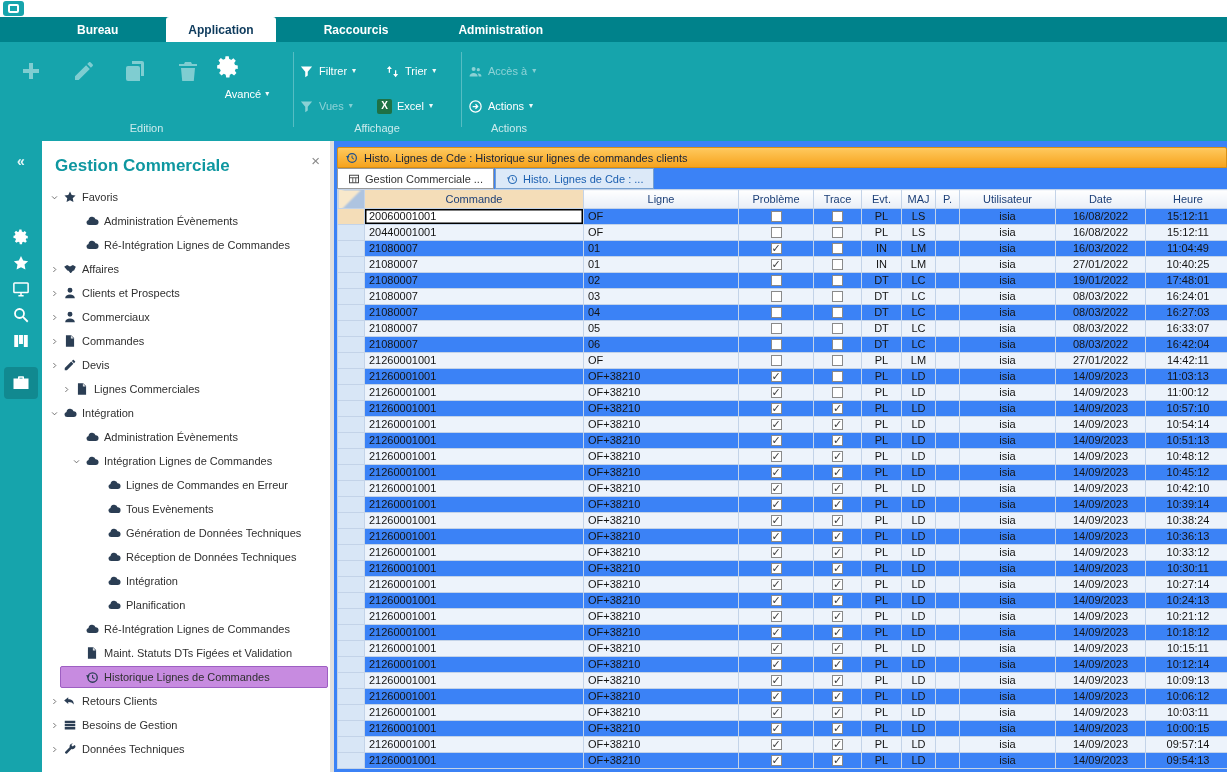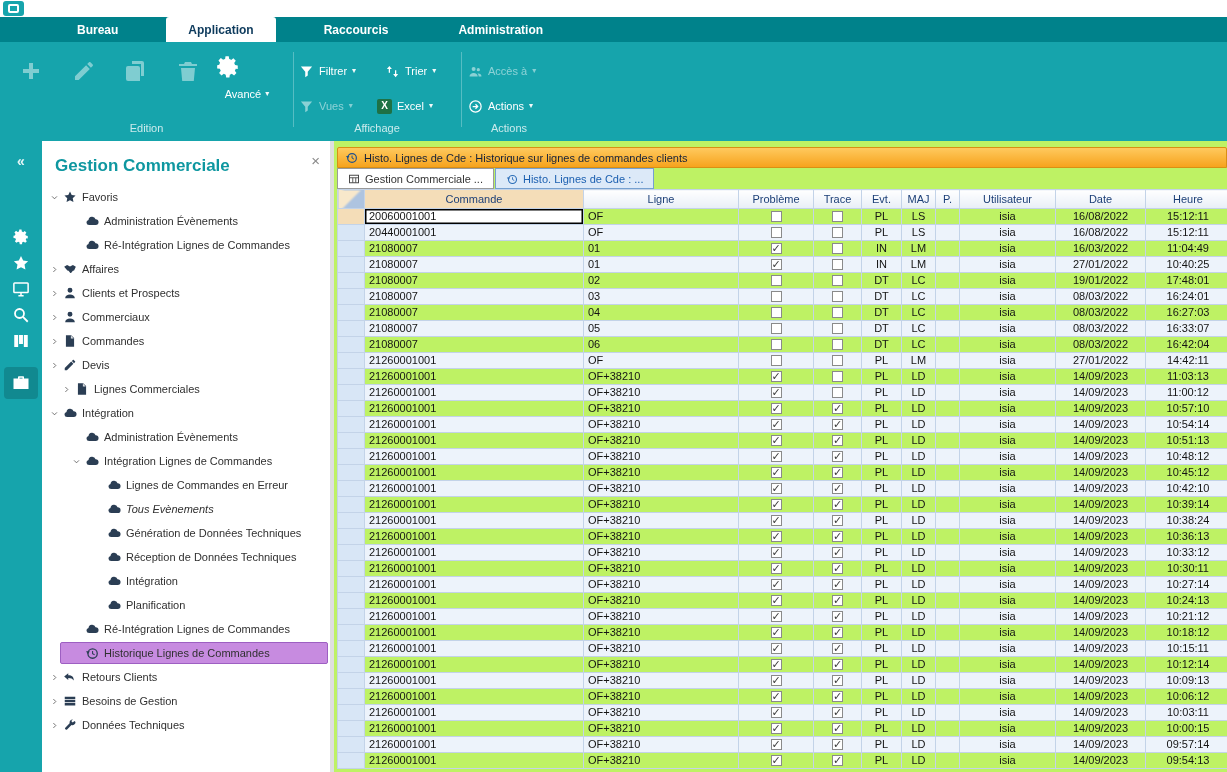--- a/index.html
+++ b/index.html
@@ -52,21 +52,21 @@
 .tree-item.selected::before{content:"";position:absolute;left:18px;right:2px;top:1px;bottom:1px;background:var(--selected-purple,#c78be0);border:1px solid var(--selected-purple-border,#9d5fc2);border-radius:2px}
 .tree-item>*{position:relative}
 .expander{width:16px;display:flex;justify-content:center;color:#555}
 .expander svg{width:9px;height:9px}
 .tree-ico{width:15px;height:15px;margin-right:5px;color:#2b3e54;display:flex;align-items:center;justify-content:center}
 .tree-ico svg{width:14px;height:14px}
 
 .splitter{position:absolute;left:330px;top:141px;width:4px;bottom:0;background:#dfdfdf}
 
 
-.content{position:absolute;left:334px;top:141px;right:0;bottom:0;background:#bef264}
+.content{position:absolute;left:334px;top:141px;right:0;bottom:0;background:#3b82f6}
 .doc-titlebar{position:absolute;left:3px;right:0;top:6px;height:21px;background:linear-gradient(var(--doc-title-orange-top,#ffc95e),var(--doc-title-orange-bottom,#f6a31d));border:1px solid #d98f14;border-radius:2px 2px 0 0;display:flex;align-items:center;gap:6px;padding:0 7px;color:#14213a}
 .doc-titlebar svg{width:13px;height:13px;color:#1d4f8c}
 .doc-title{font-size:11px}
 .doc-tabs{position:absolute;left:3px;top:27px;height:21px;display:flex}
 .doc-tab{display:flex;align-items:center;gap:5px;padding:0 10px;font-size:11px;border:1px solid #9a9a9a;background:#fff;color:#333;margin-right:1px}
 .doc-tab svg{width:12px;height:12px;color:#4a4a4a}
 .doc-tab.active{background:var(--active-tab-blue-bg,#dce9f8);border-color:#76a0d0;color:var(--active-tab-blue-text,#1b5fb0)}
 .doc-tab.active svg{color:#2a6db8}
 
 
@@ -414,21 +414,21 @@
         </div>
         <div class="tree-item" style="padding-left: 48px;">
           <span class="expander"></span>
           <span class="tree-ico" data-icon="cloud">
             <svg viewBox="0 0 24 24">
               <path fill="currentColor" d="M18.3 19H6.9A4.4 4.4 0 0 1 6 10.3a6.2 6.2 0 0 1 12.1-1.4A4.2 4.2 0 0 1 18.3 19z"></path>
             </svg>
           </span>
           <span class="tree-label">Lignes de Commandes en Erreur</span>
         </div>
-        <div class="tree-item" style="padding-left: 48px; font-style: italic;">
+        <div class="tree-item" style="padding-left: 48px;">
           <span class="expander"></span>
           <span class="tree-ico" data-icon="cloud">
             <svg viewBox="0 0 24 24">
               <path fill="currentColor" d="M18.3 19H6.9A4.4 4.4 0 0 1 6 10.3a6.2 6.2 0 0 1 12.1-1.4A4.2 4.2 0 0 1 18.3 19z"></path>
             </svg>
           </span>
           <span class="tree-label">Tous Evènements</span>
         </div>
         <div class="tree-item" style="padding-left: 48px;">
           <span class="expander"></span>
@@ -467,20 +467,30 @@
           <span class="tree-label">Planification</span>
         </div>
         <div class="tree-item" style="padding-left: 26px;">
           <span class="expander"></span>
           <span class="tree-ico" data-icon="cloud">
             <svg viewBox="0 0 24 24">
               <path fill="currentColor" d="M18.3 19H6.9A4.4 4.4 0 0 1 6 10.3a6.2 6.2 0 0 1 12.1-1.4A4.2 4.2 0 0 1 18.3 19z"></path>
             </svg>
           </span>
           <span class="tree-label">Ré-Intégration Lignes de Commandes</span>
+        </div>
+        <div class="tree-item" style="padding-left: 26px;">
+          <span class="expander"></span>
+          <span class="tree-ico" data-icon="document">
+            <svg viewBox="0 0 24 24">
+              <path fill="currentColor" d="M5 2h9l5 5v15H5V2z"></path>
+              <path fill="#fff" opacity=".85" d="M13.5 2.5v5h5z"></path>
+            </svg>
+          </span>
+          <span class="tree-label">Maint. Statuts DTs Figées et Validation</span>
         </div>
         <div class="tree-item selected" style="padding-left: 26px;">
           <span class="expander"></span>
           <span class="tree-ico" data-icon="history">
             <svg viewBox="0 0 24 24">
               <circle cx="13" cy="13" r="8" fill="none" stroke="currentColor" stroke-width="2.2"></circle>
               <path d="M13 8.5V13l3.5 2" fill="none" stroke="currentColor" stroke-width="1.8"></path>
               <path fill="currentColor" d="M1.8 9h6.4L5 14z"></path>
             </svg>
           </span>

